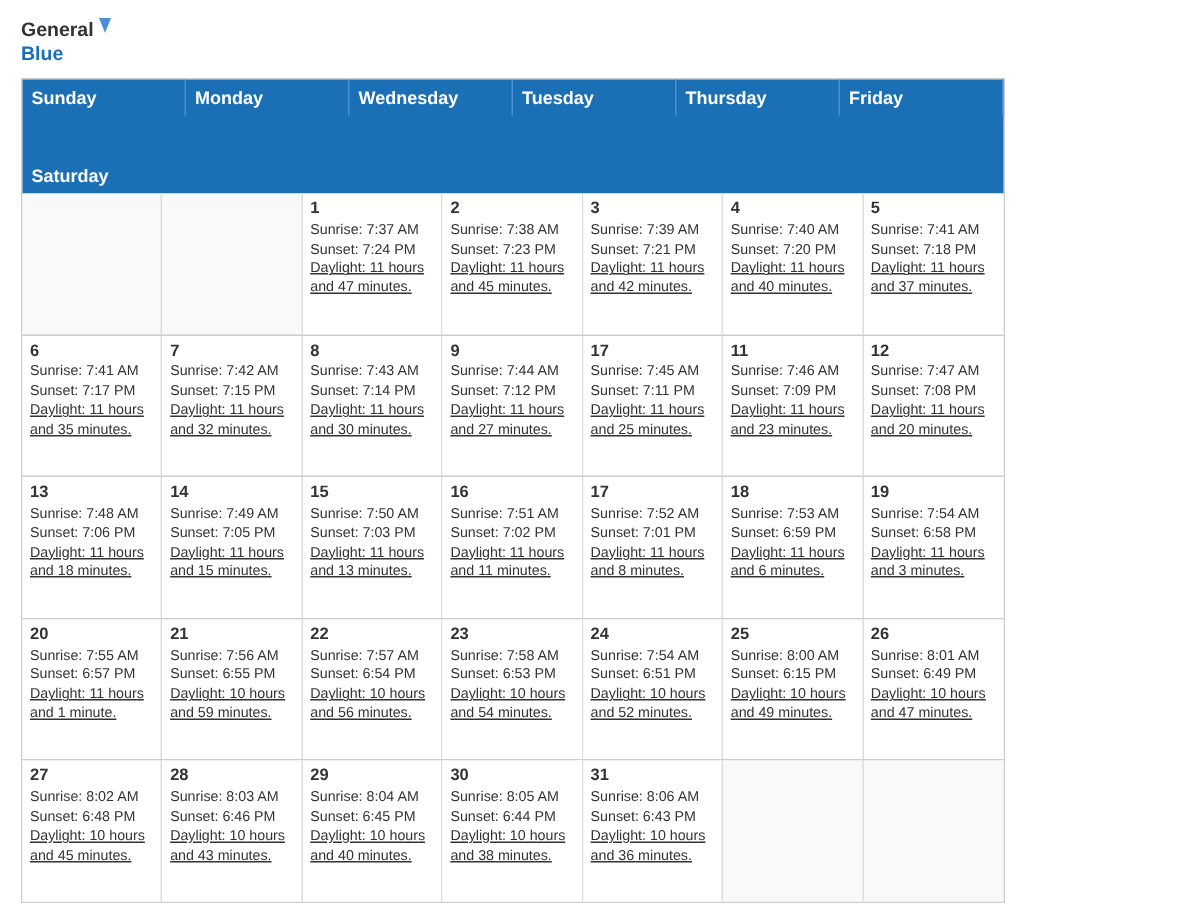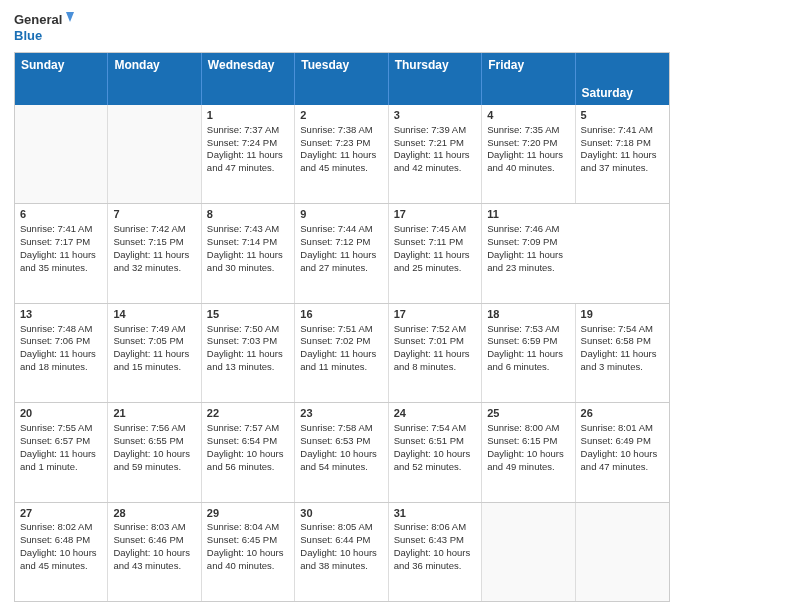--- a/index.html
+++ b/index.html
@@ -43,21 +43,21 @@
       margin-top: 2px;
     }
     .calendar {
       flex: 1;
       display: flex;
       flex-direction: column;
       border: 1px solid #ccc;
     }
     .cal-header-row {
       display: grid;
-      grid-template-columns: repeat(7, 1fr);
+      grid-template-columns: repeat(6, 1fr);
       background: #1a6fb5;
     }
     .cal-header-cell {
       color: #fff;
       font-size: 12px;
       font-weight: bold;
       padding: 5px 6px;
       border-right: 1px solid #4a90d9;
       text-align: left;
     }
@@ -86,21 +86,21 @@
     .cal-cell:last-child { border-right: none; }
     .cal-cell.empty { background: #f9f9f9; }
     .cal-cell .day-num {
       font-size: 11px;
       font-weight: bold;
       display: block;
       margin-bottom: 1px;
     }
     .cal-cell .sunrise { color: #333; }
     .cal-cell .sunset { color: #333; }
-    .cal-cell .daylight { color: #333; }
+    .cal-cell .daylight { color: #333; text-decoration: underline; }
   </style>
 </head>
 <body>
 
 <div class="page">
   <div class="header">
     <div class="logo">
     <svg width="60" height="36" viewBox="0 0 60 36">
       <text x="0" y="14" font-size="13" font-weight="bold" fill="#333" font-family="Arial">General</text>
       <text x="0" y="30" font-size="13" font-weight="bold" fill="#1a6fb5" font-family="Arial">Blue</text>
@@ -123,30 +123,31 @@
         <div class="cal-header-cell">Friday</div>
         <div class="cal-header-cell">Saturday</div>
       </div>
     <div class="cal-body">
     <div class="cal-row">
           <div class="cal-cell empty"></div>
           <div class="cal-cell empty"></div>
           <div class="cal-cell"><span class="day-num">1</span><span class="sunrise">Sunrise: 7:37 AM</span><br><span class="sunset">Sunset: 7:24 PM</span><br><span class="daylight">Daylight: 11 hours and 47 minutes.</span></div>
           <div class="cal-cell"><span class="day-num">2</span><span class="sunrise">Sunrise: 7:38 AM</span><br><span class="sunset">Sunset: 7:23 PM</span><br><span class="daylight">Daylight: 11 hours and 45 minutes.</span></div>
           <div class="cal-cell"><span class="day-num">3</span><span class="sunrise">Sunrise: 7:39 AM</span><br><span class="sunset">Sunset: 7:21 PM</span><br><span class="daylight">Daylight: 11 hours and 42 minutes.</span></div>
-          <div class="cal-cell"><span class="day-num">4</span><span class="sunrise">Sunrise: 7:35 AM</span><br><span class="sunset">Sunset: 7:20 PM</span><br><span class="daylight">Daylight: 11 hours and 40 minutes.</span></div>
+          <div class="cal-cell"><span class="day-num">4</span><span class="sunrise">Sunrise: 7:40 AM</span><br><span class="sunset">Sunset: 7:20 PM</span><br><span class="daylight">Daylight: 11 hours and 40 minutes.</span></div>
           <div class="cal-cell"><span class="day-num">5</span><span class="sunrise">Sunrise: 7:41 AM</span><br><span class="sunset">Sunset: 7:18 PM</span><br><span class="daylight">Daylight: 11 hours and 37 minutes.</span></div>
         </div>
         <div class="cal-row">
           <div class="cal-cell"><span class="day-num">6</span><span class="sunrise">Sunrise: 7:41 AM</span><br><span class="sunset">Sunset: 7:17 PM</span><br><span class="daylight">Daylight: 11 hours and 35 minutes.</span></div>
           <div class="cal-cell"><span class="day-num">7</span><span class="sunrise">Sunrise: 7:42 AM</span><br><span class="sunset">Sunset: 7:15 PM</span><br><span class="daylight">Daylight: 11 hours and 32 minutes.</span></div>
           <div class="cal-cell"><span class="day-num">8</span><span class="sunrise">Sunrise: 7:43 AM</span><br><span class="sunset">Sunset: 7:14 PM</span><br><span class="daylight">Daylight: 11 hours and 30 minutes.</span></div>
           <div class="cal-cell"><span class="day-num">9</span><span class="sunrise">Sunrise: 7:44 AM</span><br><span class="sunset">Sunset: 7:12 PM</span><br><span class="daylight">Daylight: 11 hours and 27 minutes.</span></div>
           <div class="cal-cell"><span class="day-num">17</span><span class="sunrise">Sunrise: 7:45 AM</span><br><span class="sunset">Sunset: 7:11 PM</span><br><span class="daylight">Daylight: 11 hours and 25 minutes.</span></div>
           <div class="cal-cell"><span class="day-num">11</span><span class="sunrise">Sunrise: 7:46 AM</span><br><span class="sunset">Sunset: 7:09 PM</span><br><span class="daylight">Daylight: 11 hours and 23 minutes.</span></div>
+          <div class="cal-cell"><span class="day-num">12</span><span class="sunrise">Sunrise: 7:47 AM</span><br><span class="sunset">Sunset: 7:08 PM</span><br><span class="daylight">Daylight: 11 hours and 20 minutes.</span></div>
         </div>
         <div class="cal-row">
           <div class="cal-cell"><span class="day-num">13</span><span class="sunrise">Sunrise: 7:48 AM</span><br><span class="sunset">Sunset: 7:06 PM</span><br><span class="daylight">Daylight: 11 hours and 18 minutes.</span></div>
           <div class="cal-cell"><span class="day-num">14</span><span class="sunrise">Sunrise: 7:49 AM</span><br><span class="sunset">Sunset: 7:05 PM</span><br><span class="daylight">Daylight: 11 hours and 15 minutes.</span></div>
           <div class="cal-cell"><span class="day-num">15</span><span class="sunrise">Sunrise: 7:50 AM</span><br><span class="sunset">Sunset: 7:03 PM</span><br><span class="daylight">Daylight: 11 hours and 13 minutes.</span></div>
           <div class="cal-cell"><span class="day-num">16</span><span class="sunrise">Sunrise: 7:51 AM</span><br><span class="sunset">Sunset: 7:02 PM</span><br><span class="daylight">Daylight: 11 hours and 11 minutes.</span></div>
           <div class="cal-cell"><span class="day-num">17</span><span class="sunrise">Sunrise: 7:52 AM</span><br><span class="sunset">Sunset: 7:01 PM</span><br><span class="daylight">Daylight: 11 hours and 8 minutes.</span></div>
           <div class="cal-cell"><span class="day-num">18</span><span class="sunrise">Sunrise: 7:53 AM</span><br><span class="sunset">Sunset: 6:59 PM</span><br><span class="daylight">Daylight: 11 hours and 6 minutes.</span></div>
           <div class="cal-cell"><span class="day-num">19</span><span class="sunrise">Sunrise: 7:54 AM</span><br><span class="sunset">Sunset: 6:58 PM</span><br><span class="daylight">Daylight: 11 hours and 3 minutes.</span></div>
         </div>

